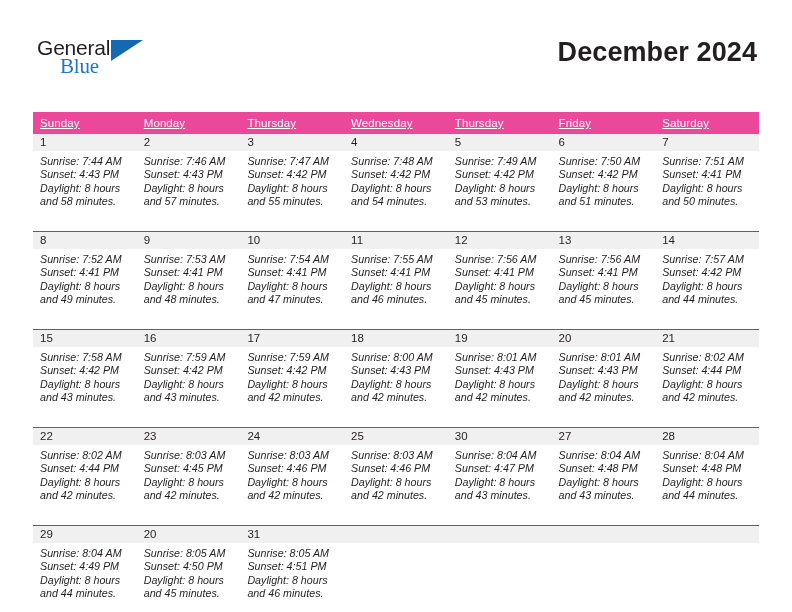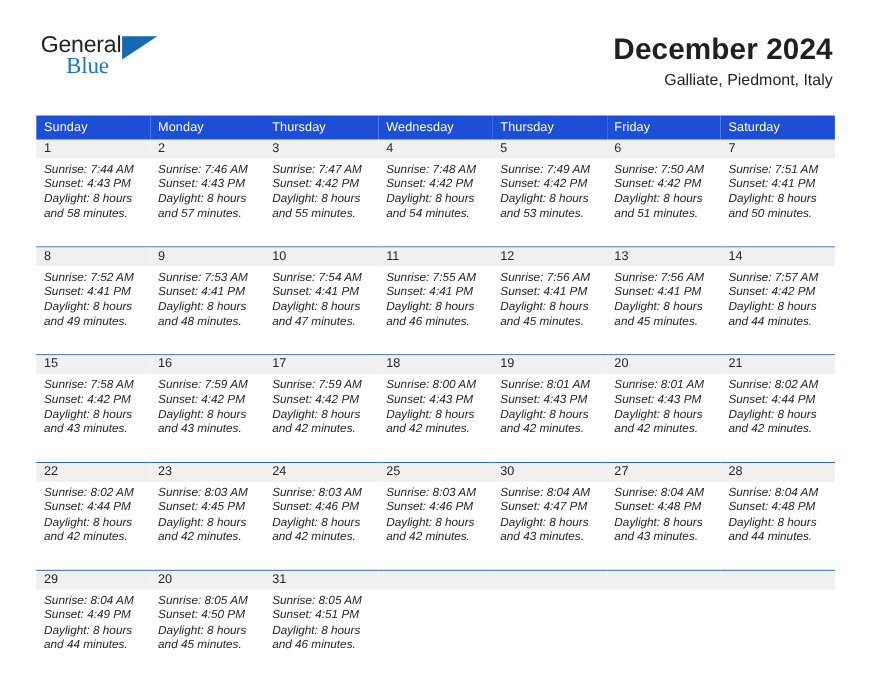--- a/index.html
+++ b/index.html
@@ -13,20 +13,21 @@
     font-family: "Liberation Sans", sans-serif;
     color: #000000;
     overflow: hidden;
   }
 
   .page {
     position: relative;
     width: 792px;
     height: 448px;
     box-sizing: border-box;
+    margin-top: 7px;
   }
 
   
   .masthead {
     display: flex;
     align-items: flex-start;
     justify-content: space-between;
     padding: 30px 35px 0 35px;
     height: 70px;
     box-sizing: border-box;
@@ -94,28 +95,29 @@
     width: 726px;
   }
 
   .cal-table {
     width: 100%;
     border-collapse: collapse;
     table-layout: fixed;
   }
 
   thead th {
-    background: #1d4ed8;
+    background: #ec4899;
     color: #ffffff;
     font-size: 11.5px;
     font-weight: normal;
     text-align: left;
     padding: 5px 0 5px 7px;
     height: 11px;
     letter-spacing: 0.1px;
+    text-decoration: underline;
   }
 
   tbody td {
     vertical-align: top;
     padding: 0;
     border: none;
     height: 88px;
   }
 
   .cell {
@@ -170,21 +172,20 @@
   <div class="masthead">
 
     <div class="logo">
       <span class="logo-general">General</span>
       <span class="logo-triangle"></span>
       <span class="logo-blue">Blue</span>
     </div>
 
     <div class="title-block">
       <div class="cal-title">December 2024</div>
-      <div class="cal-subtitle">Galliate, Piedmont, Italy</div>
     </div>
 
   </div>
 
   <div class="calendar">
     <table class="cal-table">
       <thead>
         <tr id="weekday-row">
             <th>Sunday</th>
             <th>Monday</th>

